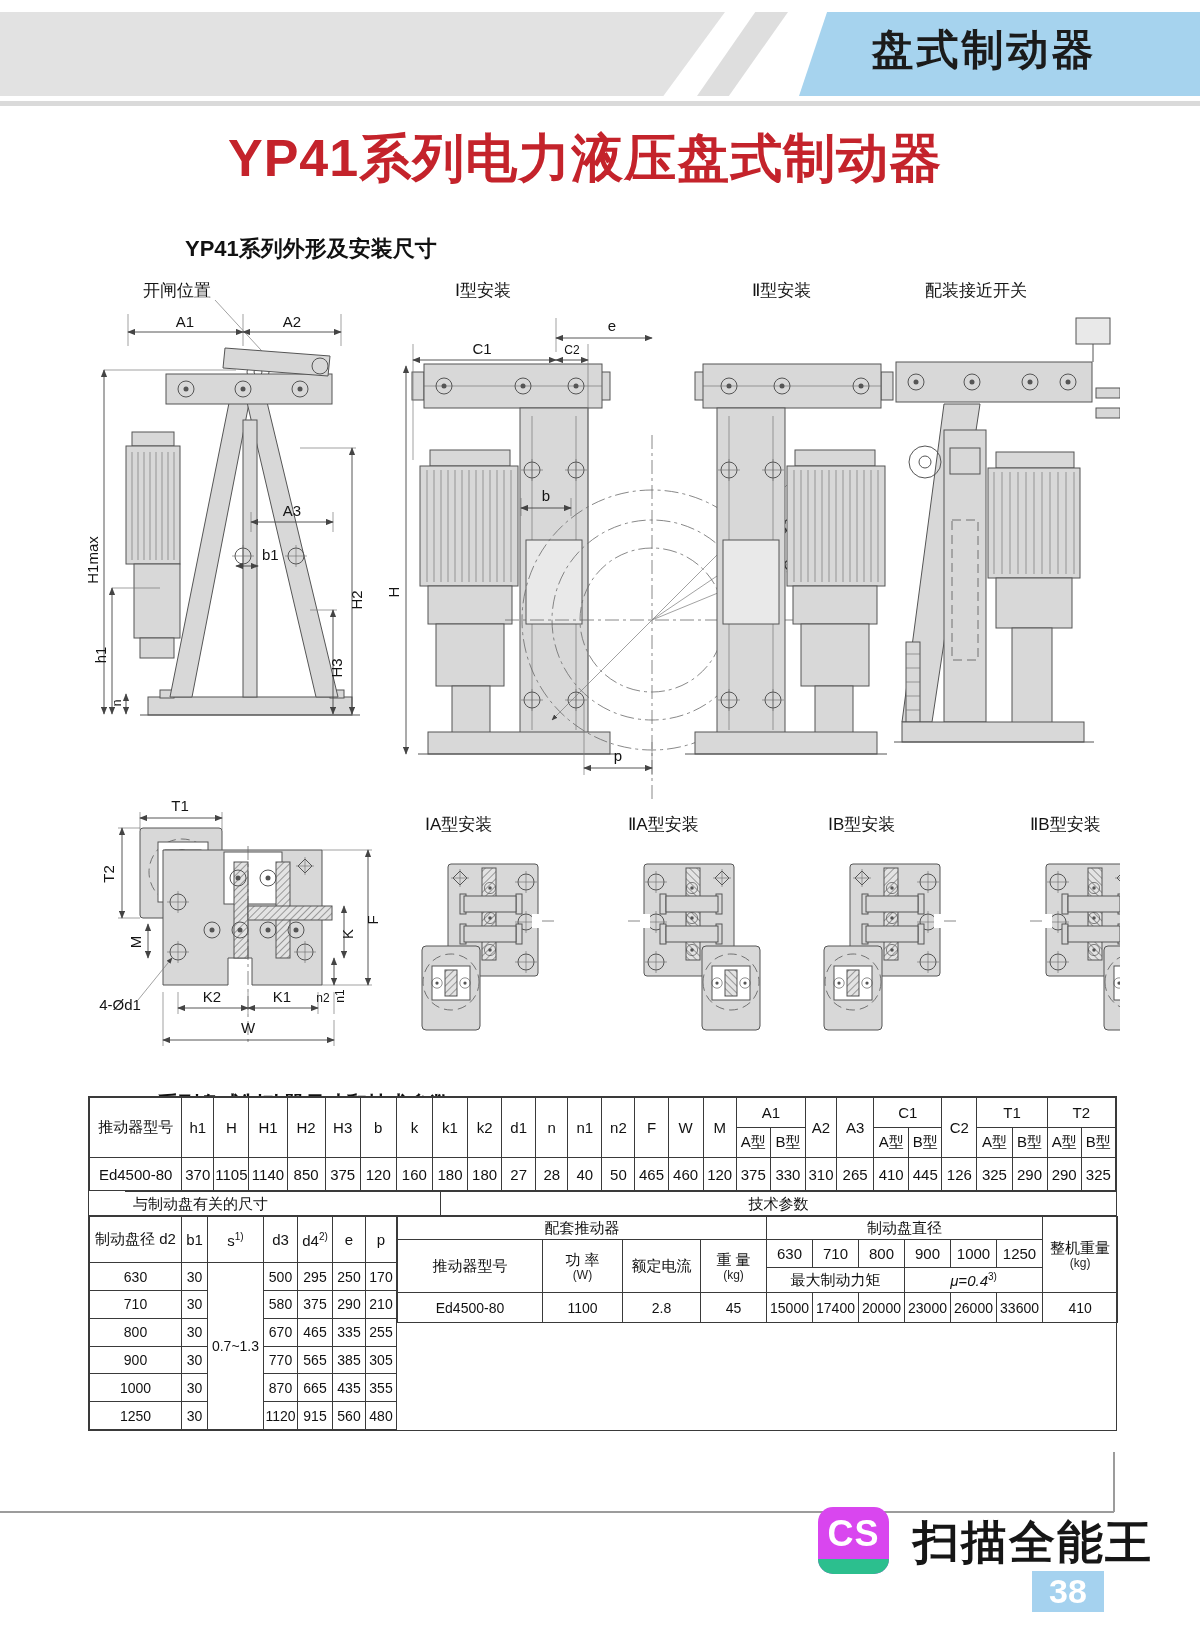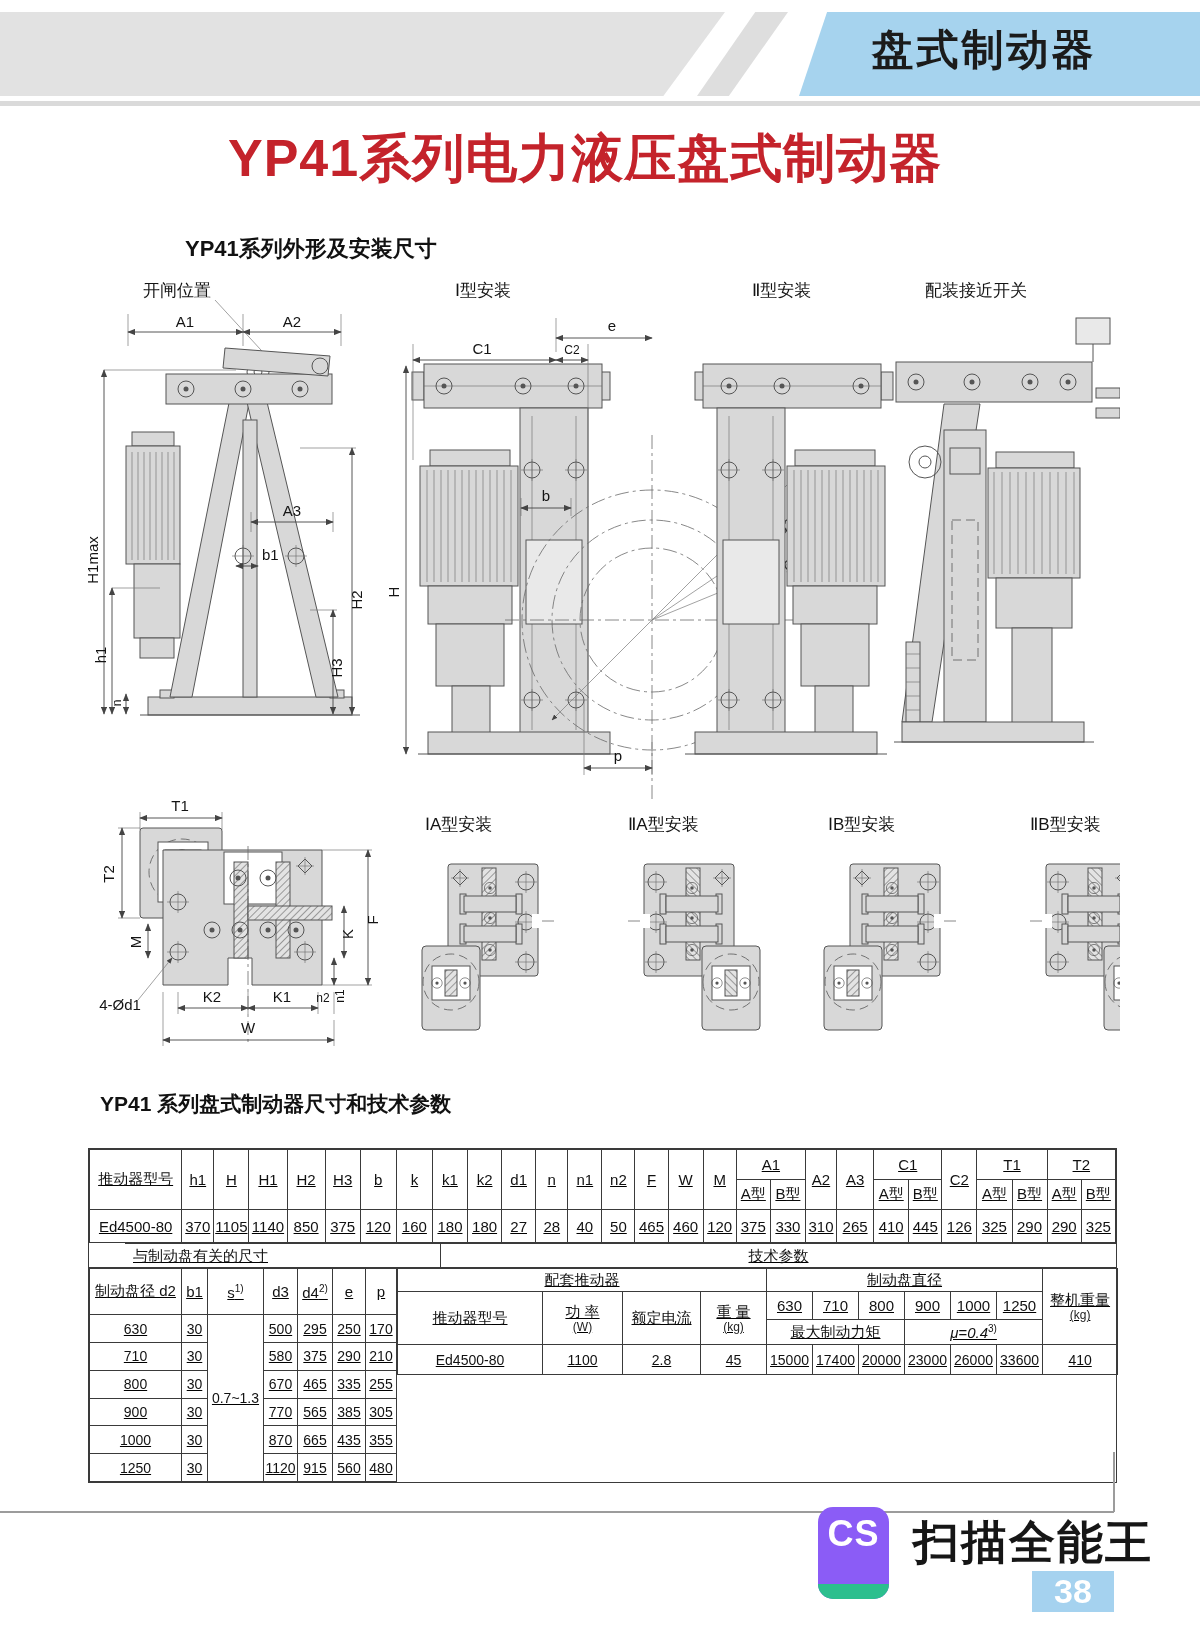--- a/index.html
+++ b/index.html
@@ -11,21 +11,21 @@
   .band-stripe{left:697px;top:12px;width:91px;height:84px;background:#dedede;
     clip-path:polygon(64% 0,100% 0,35% 100%,0 100%);}
   .band-blue{left:799px;top:12px;width:401px;height:84px;background:#a6d3ee;
     clip-path:polygon(7% 0,100% 0,100% 100%,0 100%);}
   .band-title{left:799px;top:22px;width:370px;text-align:center;font-size:42px;font-weight:bold;color:#1b1b1b;letter-spacing:3px;}
   .thin-line{left:0;top:101px;width:1200px;height:5px;background:#dadada;}
   .page-title{left:228px;top:124px;font-size:52px;font-weight:800;color:#c4232b;letter-spacing:1px;}
   .sec-title{left:185px;top:234px;font-size:22px;font-weight:bold;color:#111;}
   .tbl-title{left:100px;top:1090px;font-size:21px;font-weight:bold;color:#111;}
   
-  .tbl-wrap{left:88px;top:1148px;width:1027px;border:1.5px solid #3a3a3a;background:#fff;text-decoration:underline;}
+  .tbl-wrap{left:88px;top:1096px;width:1027px;border:1.5px solid #3a3a3a;background:#fff;}
   table{border-collapse:collapse;table-layout:fixed;}
   td{border:1px solid #3a3a3a;text-align:center;vertical-align:middle;font-size:14px;color:#111;padding:0;overflow:hidden;}
   .tt{width:100%;}
   .tt td{height:29px;font-size:15px;}
   .tt tr.dr td{height:32px;font-size:15px;}
   .secrow{display:flex;border-top:1px solid #3a3a3a;height:23px;font-size:15px;color:#111;margin-left:36px;}
   .secrow .sl{width:307px;border-right:1px solid #3a3a3a;padding-left:8px;line-height:23px;text-align:left;}
   .secrow .sr{flex:1;text-align:center;line-height:23px;}
   .lower{display:flex;border-top:1px solid #3a3a3a;height:214px;align-items:stretch;}
   .ldisc{width:307px;height:214px;}
@@ -37,25 +37,25 @@
   .rtech tr.g td{height:22px;font-size:15px;}
   .rtech tr.h td{height:27px;font-size:15px;}
   .rtech tr.t td{height:24px;font-size:15px;}
   .rtech tr.d td{height:29px;}
   .unit{font-size:12px;color:#222;display:block;margin-top:-2px;}
   sup{font-size:10px;}
   .noterow{border-top:1px solid #3a3a3a;height:36px;line-height:36px;font-size:15px;color:#111;text-align:left;padding-left:16px;white-space:pre-wrap;}
   
   .foot-hline{left:0;top:1511px;width:1114px;height:0;border-top:2px solid #9c9c9c;}
   .foot-vline{left:1113px;top:1452px;width:0;height:60px;border-left:2px solid #9c9c9c;}
-  .cs-logo{left:818px;top:1507px;width:71px;height:92px;background:#8b5cf6;border-radius:15px;overflow:hidden;}
+  .cs-logo{left:818px;top:1507px;width:71px;height:67px;background:#d946ef;border-radius:15px;overflow:hidden;}
   .cs-logo .cs-txt{position:absolute;left:0;top:6px;width:100%;text-align:center;color:#fff;font-weight:bold;font-size:36px;letter-spacing:1px;}
   .cs-logo .cs-green{position:absolute;left:0;bottom:0;width:100%;height:15px;background:#2cbf8e;}
   .cs-app{left:913px;top:1512px;font-size:46px;font-weight:bold;color:#161616;letter-spacing:2px;}
-  .page-badge{left:1032px;top:1571px;width:82px;height:41px;background:#a5d2ef;text-align:center;line-height:41px;font-size:34px;font-weight:bold;color:#fff;}
+  .page-badge{left:1032px;top:1571px;width:72px;height:41px;background:#a5d2ef;text-align:center;line-height:41px;font-size:34px;font-weight:bold;color:#fff;}
   
   svg text{fill:#141414;font-family:"Liberation Sans",sans-serif;}
   .lbl{font-size:15px;}
   .cn{font-size:17px;}
   .sm{font-size:12px;}
   .fg{fill:#d8d8d8;stroke:#555;stroke-width:1;}
   .wt{fill:#fff;stroke:#555;stroke-width:1;}
   .ln{fill:none;stroke:#555;stroke-width:1;}
   .th{fill:none;stroke:#6a6a6a;stroke-width:.6;}
   .dim{fill:none;stroke:#444;stroke-width:.9;marker-start:url(#ar);marker-end:url(#ar);}

